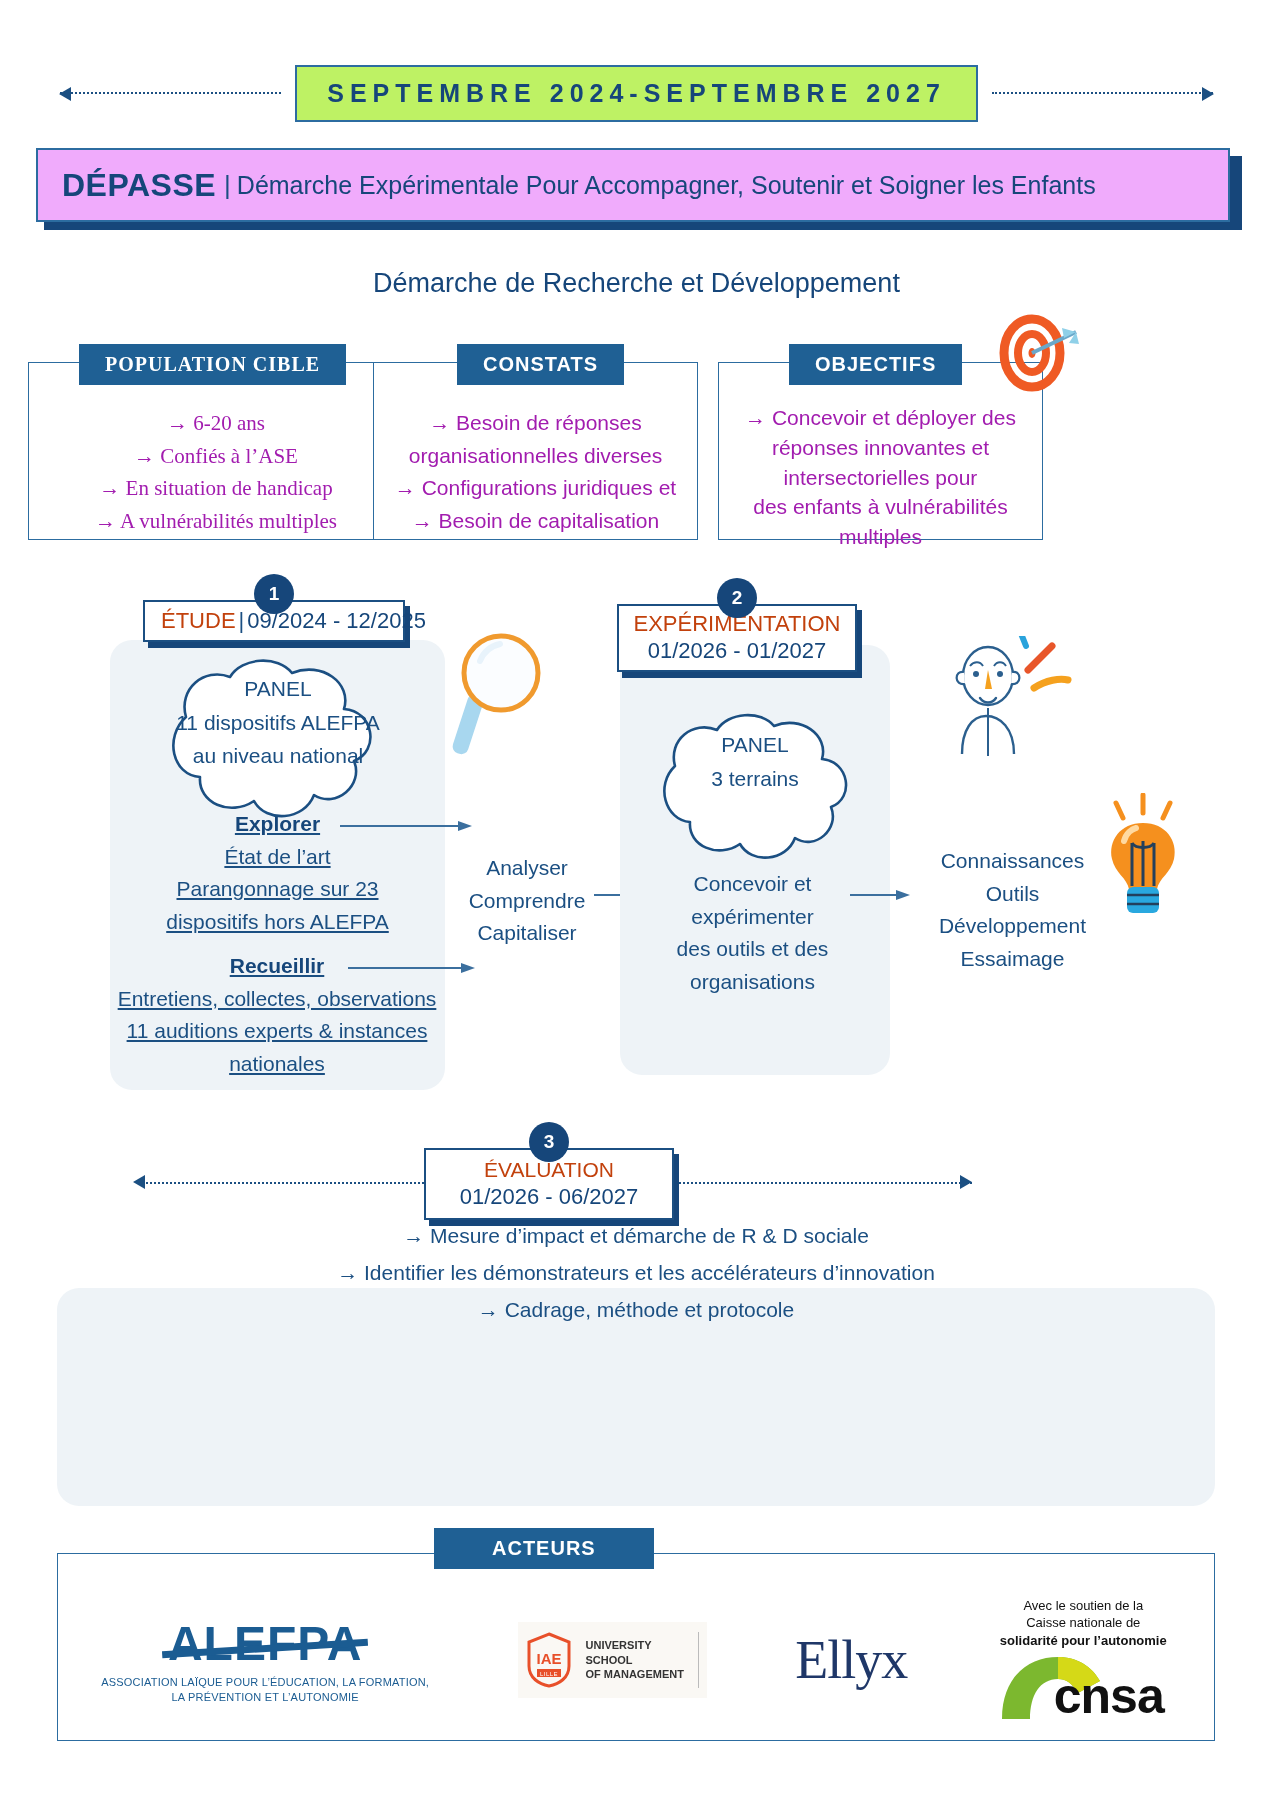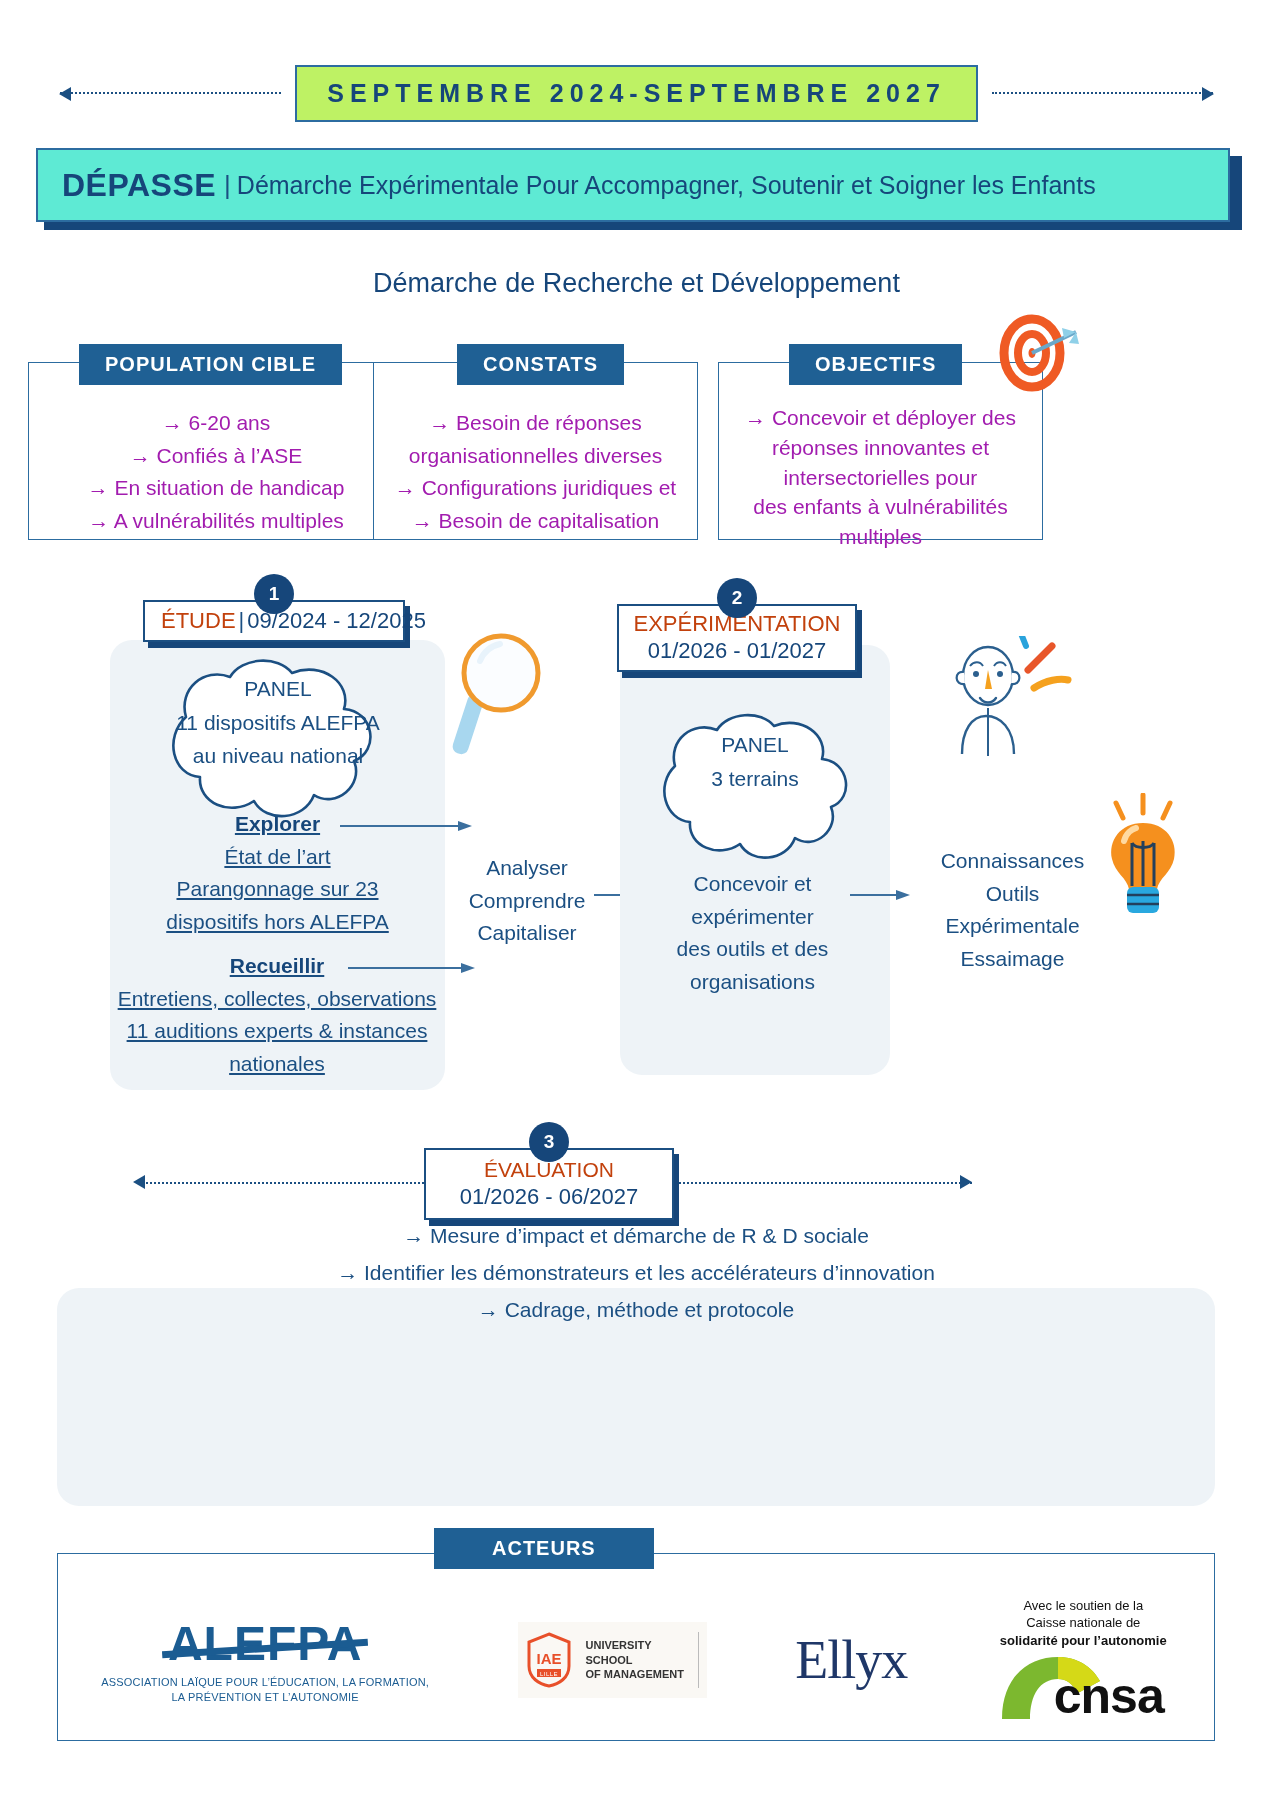--- a/index.html
+++ b/index.html
@@ -61,21 +61,21 @@
   .depasse-shadow {
     position: absolute;
     left: 8px; top: 8px;
     width: 1198px; height: 74px;
     background: #16467a;
   }
   .depasse-banner {
     position: absolute;
     left: 0; top: 0;
     width: 1194px; height: 74px;
-    background: #5eead4;
+    background: #f0abfc;
     border: 2px solid #2c6ca0;
     display: flex;
     align-items: center;
     padding-left: 24px;
   }
   .dep-title {
     font-size: 32px;
     font-weight: bold;
     color: #16467a;
     letter-spacing: 0.5px;
@@ -109,21 +109,21 @@
     padding: 9px 26px;
     white-space: nowrap;
   }
   .card-body {
     padding: 44px 10px 14px 10px;
     font-size: 21px;
     line-height: 1.55;
     text-align: center;
     color: #a21caf;
   }
-  #card-pop { left: 28px;  top: 362px; width: 376px; height: 178px; }
+  #card-pop { left: 28px;  top: 362px; width: 376px; height: 178px; font-family: Liberation Serif, serif; }
   #card-con { left: 373px; top: 362px; width: 325px; height: 178px; }
   #card-obj { left: 718px; top: 362px; width: 325px; height: 178px; }
 
   
   .target-icon { position: absolute; left: 990px; top: 305px; }
 
   
   .phase-panel {
     position: absolute;
     background: #eef3f7;
@@ -471,21 +471,21 @@
   <path d="M26,48 C28,40 34,36 38,35" stroke="#ffd9a0" stroke-width="6" fill="none" stroke-linecap="round"></path>
   <path d="M34,50 L34,93 M45,48 L45,93 M56,50 L56,93" stroke="#23405c" stroke-width="3" fill="none"></path>
   <path d="M34,50 C38,56 52,56 56,50" stroke="#23405c" stroke-width="3" fill="none"></path>
   <rect x="29" y="94" width="32" height="26" rx="6" fill="#29a8df"></rect>
   <path d="M29,102 H61 M29,111 H61" stroke="#23405c" stroke-width="2.6"></path>
 </svg>
 
 <div id="txt-resultats">
   <div>Connaissances</div>
   <div>Outils</div>
-  <div>Expérimentale</div>
+  <div>Développement</div>
   <div>Essaimage</div>
 </div>
 
 <div class="phase-panel" id="panel-eval"></div>
 
 <div class="eval-dotted" id="eval-dot-l"></div>
 <div class="eval-dotted" id="eval-dot-r"></div>
 <div class="eval-arr" id="eval-arr-l"></div>
 <div class="eval-arr" id="eval-arr-r"></div>
 

